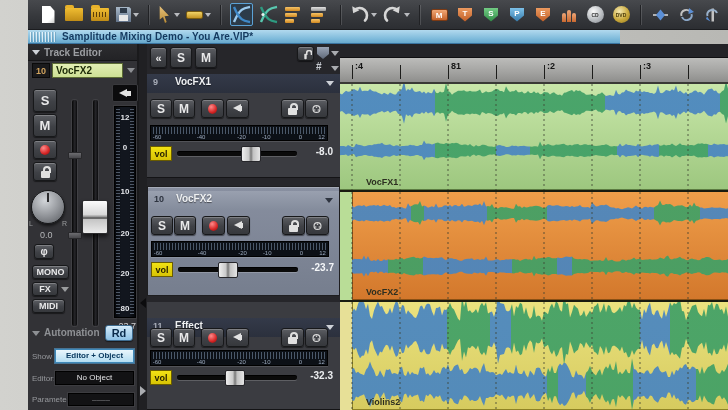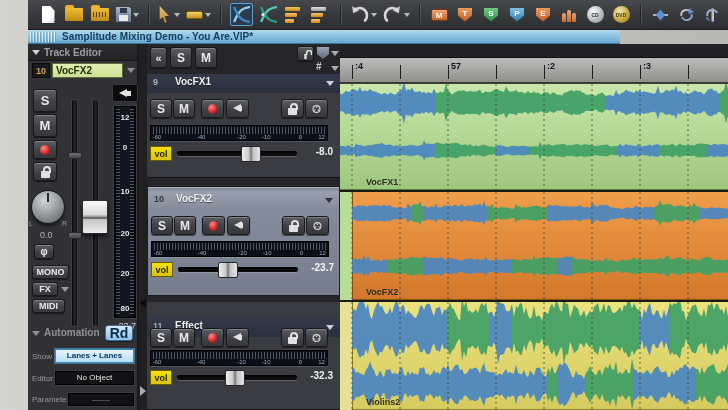--- a/index.html
+++ b/index.html
@@ -293,25 +293,25 @@
         <div class="bm-label" style="top: 17%;">0</div>
         <div class="bm-label" style="top: 38%;">10</div>
         <div class="bm-label" style="top: 58%;">20</div>
         <div class="bm-label" style="top: 77%;">20</div>
         <div class="bm-label" style="top: 94%;">80</div>
       </div>
     <div class="readout" style="left:78px;top:277px;width:30px;text-align:right">-23.7</div>
 
     <div class="cdn" style="left:4px;top:287px;border-top-color:#8e9094"></div>
     <div class="autohdr" style="left:16px;top:283px">Automation</div>
-    <button class="btn" style="left:77px;top:281px;width:28px;height:16px;font-size:14px;color:#0a2a4a;
+    <button class="btn" style="left:77px;top:281px;width:28px;height:16px;font-size:11px;color:#0a2a4a;
       background:linear-gradient(#d2eafa,#8fc2e6);border-color:#3e6c90">Rd</button>
 
     <span class="sublab" style="left:4px;top:308px">Show</span>
-    <div class="field-blue" style="left:27px;top:305px;width:79px;height:14px">Lanes + Lanes</div>
+    <div class="field-blue" style="left:27px;top:305px;width:79px;height:14px">Editor + Object</div>
     <span class="sublab" style="left:4px;top:330px">Editor:</span>
     <div class="field-dark" style="left:27px;top:327px;width:79px;height:14px">No Object</div>
     <span class="sublab" style="left:4px;top:351px">Parameter</span>
     <div class="field-dark" style="left:40px;top:349px;width:66px;height:13px;color:#88888c">––––</div>
   </div>
 
   <div class="splitter">
     <div class="tri-l" style="left:1px;top:254px"></div>
     <div class="tri-r" style="left:1px;top:342px"></div>
   </div>
@@ -453,21 +453,21 @@
       </div>
     <div class="volval" style="left:150px;top:68px">-32.3</div>
   </div>
 
   <div class="arr-top"></div>
   <div class="ruler" id="ruler">
       <div class="rtick" style="left: 12px;"></div>
       <span class="rlab" style="left: 15px;">:4</span>
       <div class="rtick" style="left: 60px;"></div>
       <div class="rtick" style="left: 108px;"></div>
-      <span class="rlab" style="left: 111px;">57</span>
+      <span class="rlab" style="left: 111px;">81</span>
       <div class="rtick" style="left: 156px;"></div>
       <div class="rtick" style="left: 204px;"></div>
       <span class="rlab" style="left: 207px;">:2</span>
       <div class="rtick" style="left: 252px;"></div>
       <div class="rtick" style="left: 300px;"></div>
       <span class="rlab" style="left: 303px;">:3</span>
       <div class="rtick" style="left: 348px;"></div>
     </div>
 
   <div class="lane" style="top: 84px; height: 106px; background: rgb(185, 221, 151);">

